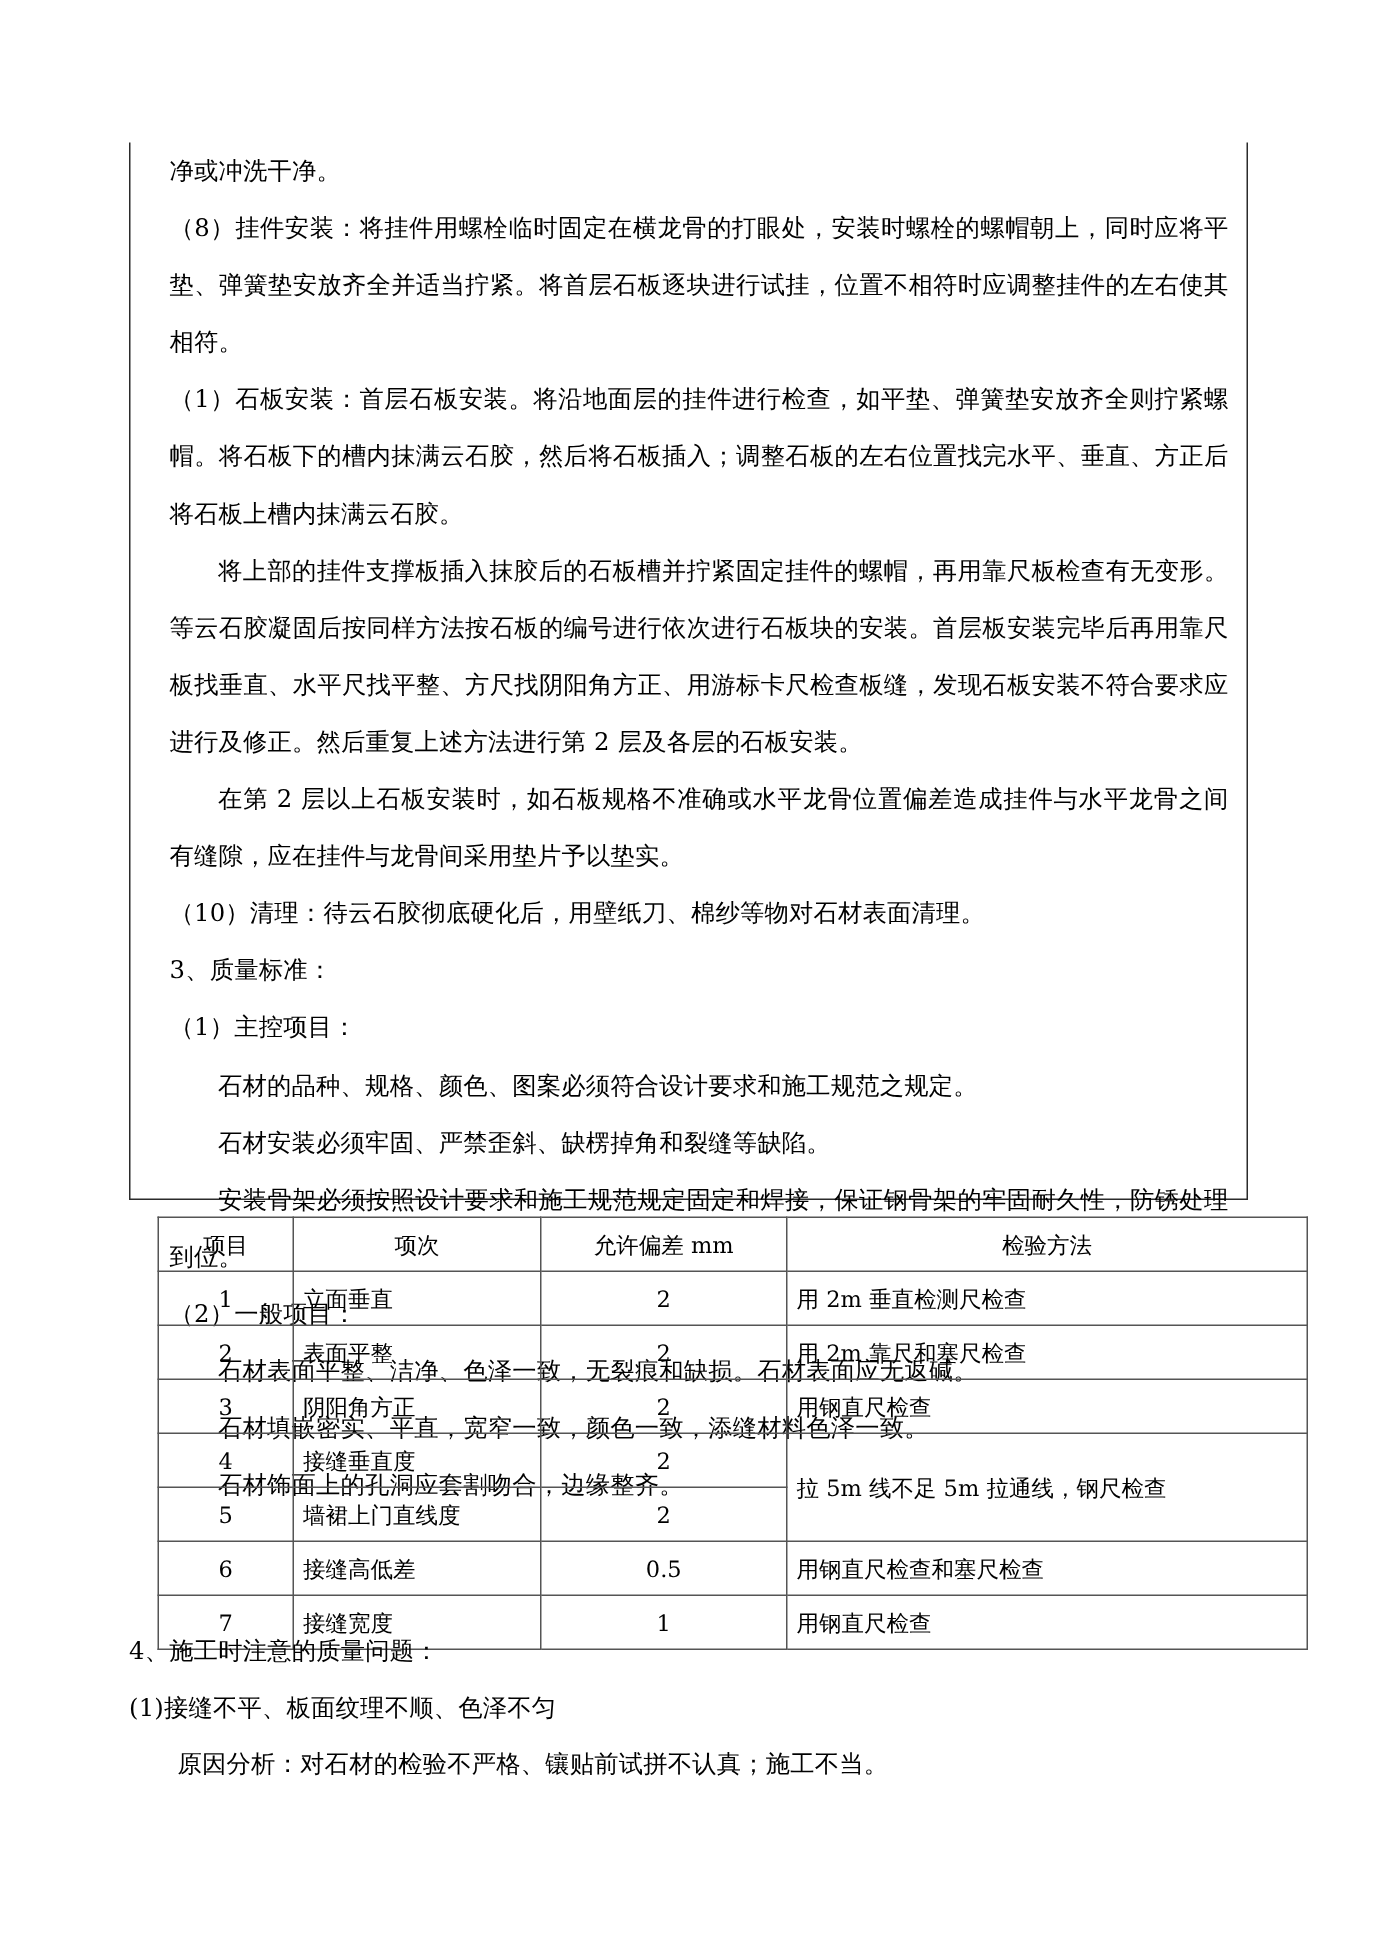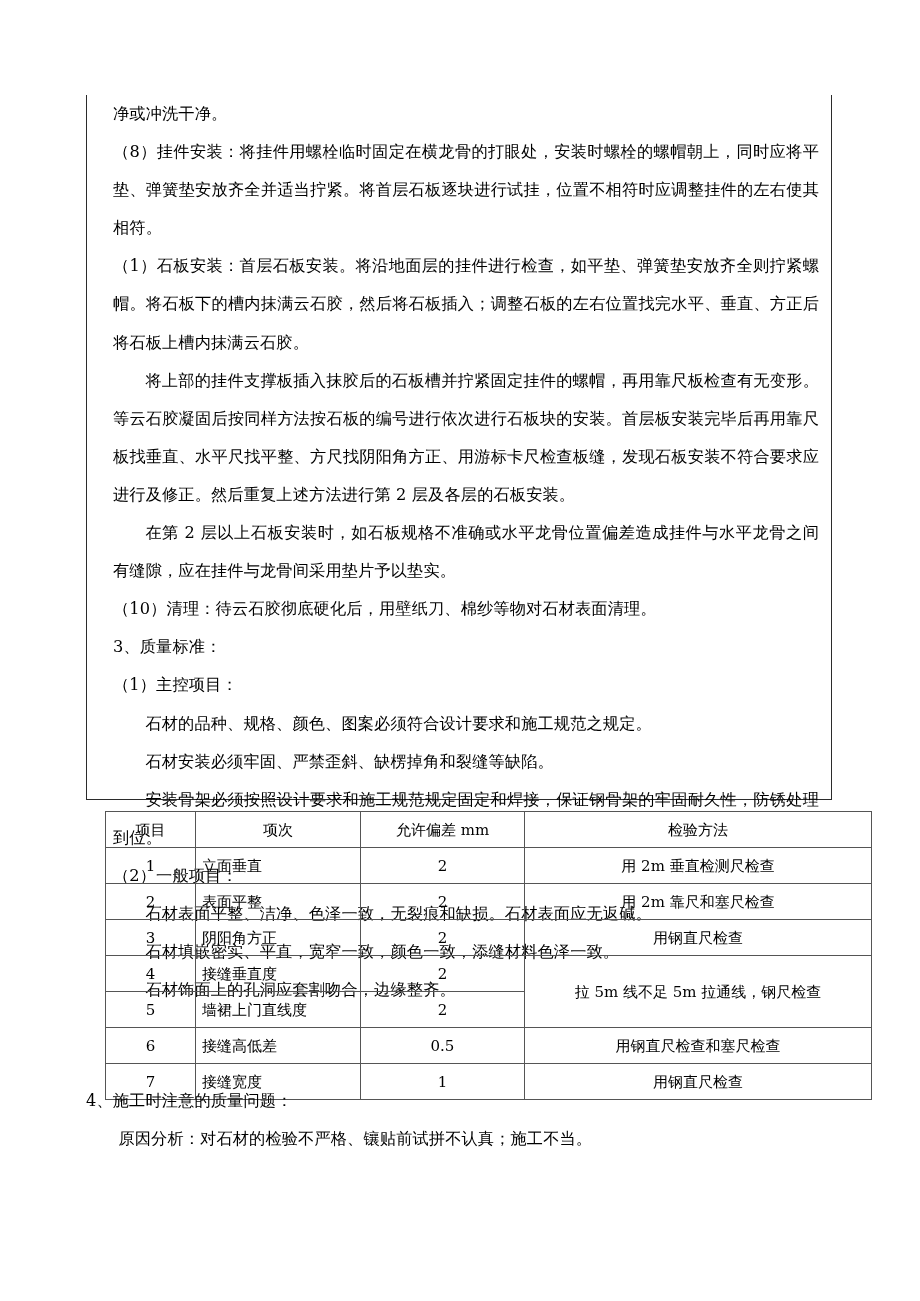--- a/index.html
+++ b/index.html
@@ -66,21 +66,21 @@
     border: 1px solid #555555;
     height: 35px;
     padding: 0 6px;
     font-weight: normal;
     vertical-align: middle;
     line-height: 1.2;
   }
   .dev-table .c-item   { width: 77px;  text-align: center; }
   .dev-table .c-sub    { width: 152px; text-align: left; }
   .dev-table .c-tol    { width: 151px; text-align: center; }
-  .dev-table .c-method { width: 334px; text-align: center; }
+  .dev-table .c-method { width: 334px; text-align: left; }
   .dev-table thead td { text-align: center; }
   .dev-table thead .c-sub,
   .dev-table thead .c-method { text-align: center; }
 
   
   .tail {
     position: absolute;
     left: 86px;
     top: 1082px;
     width: 760px;
@@ -159,16 +159,17 @@
         <td class="c-item">7</td>
         <td class="c-sub">接缝宽度</td>
         <td class="c-tol">1</td>
         <td class="c-method">用钢直尺检查</td>
       </tr>
     </tbody>
   </table>
 
   <div class="tail">
     <p class="para noindent">4、施工时注意的质量问题：</p>
+    <p class="para noindent">(1)接缝不平、板面纹理不顺、色泽不匀</p>
     <p class="para indent">原因分析：对石材的检验不严格、镶贴前试拼不认真；施工不当。</p>
   </div>
 
 </div>
 
 </body></html>

